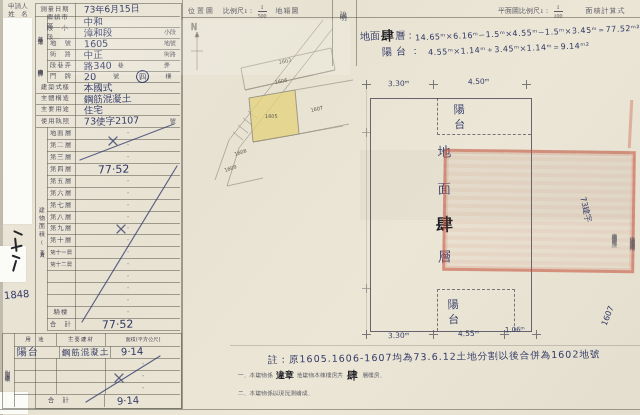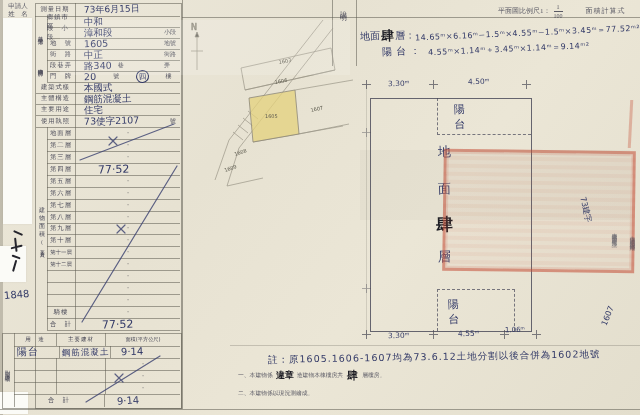--- a/index.html
+++ b/index.html
@@ -292,20 +292,29 @@
     </g>
   </svg>
 
   <div class="line" style="left:182px;top:0;width:1px;height:409px;"></div>
   <div class="line" style="left:182px;top:17px;width:458px;height:1px;"></div>
   <div class="line" style="left:332px;top:0;width:1px;height:66px;"></div>
   <div class="line" style="left:356px;top:0;width:1px;height:66px;"></div>
   <div class="line" style="left:230px;top:345px;width:410px;height:1px;opacity:.5;"></div>
   <div class="line" style="left:0;top:409px;width:640px;height:1px;"></div>
 
+  <div class="abs print" style="left:188px;top:4px;display:flex;align-items:center;font-size:7px;">
+    <span style="letter-spacing:2px;">位置圖</span>
+    <span style="margin-left:8px;">比例尺1：</span>
+    <span class="frac">
+      <span class="num">1</span>
+      <span class="den">500</span>
+      </span>
+    <span style="margin-left:6px;letter-spacing:1px;">地籍圖</span>
+  </div>
 
   <svg width="172" height="220" style="left:183px;top:18px;" viewBox="0 0 172 220">
     <g stroke="#8d887a" stroke-width=".7" fill="none" opacity=".85">
       <text x="8" y="12" style="font-size:8px;fill:#55524a;">N</text>
       <line x1="14" y1="14" x2="14" y2="52"></line>
         <path d="M14,14 l-2,5 l4,0 z" fill="#55524a"></path>
       <line x1="8" y1="33" x2="20" y2="33"></line>
       <path d="M140,2 L46,122"></path>
       <path d="M150,10 L56,130"></path>
       <line x1="60" y1="100" x2="70" y2="108"></line>

